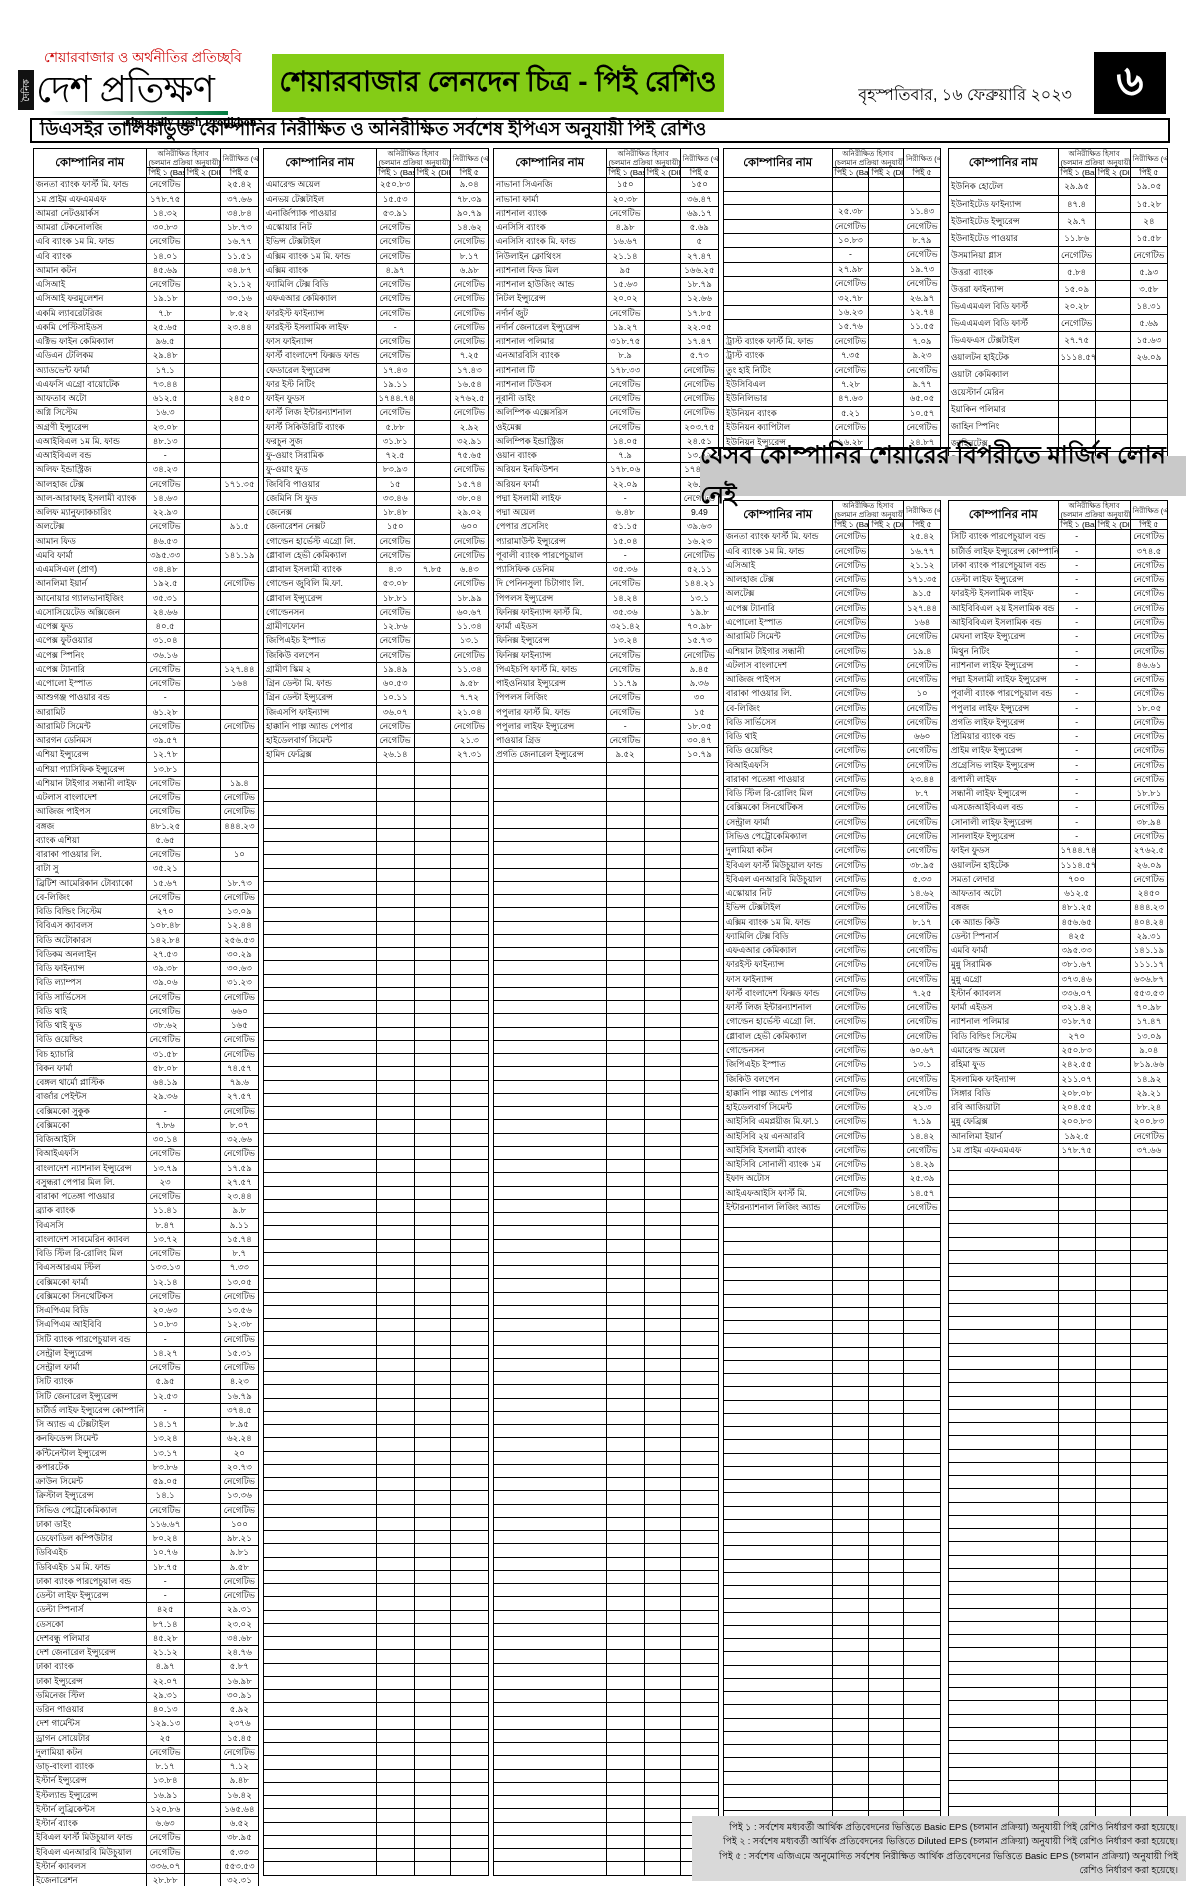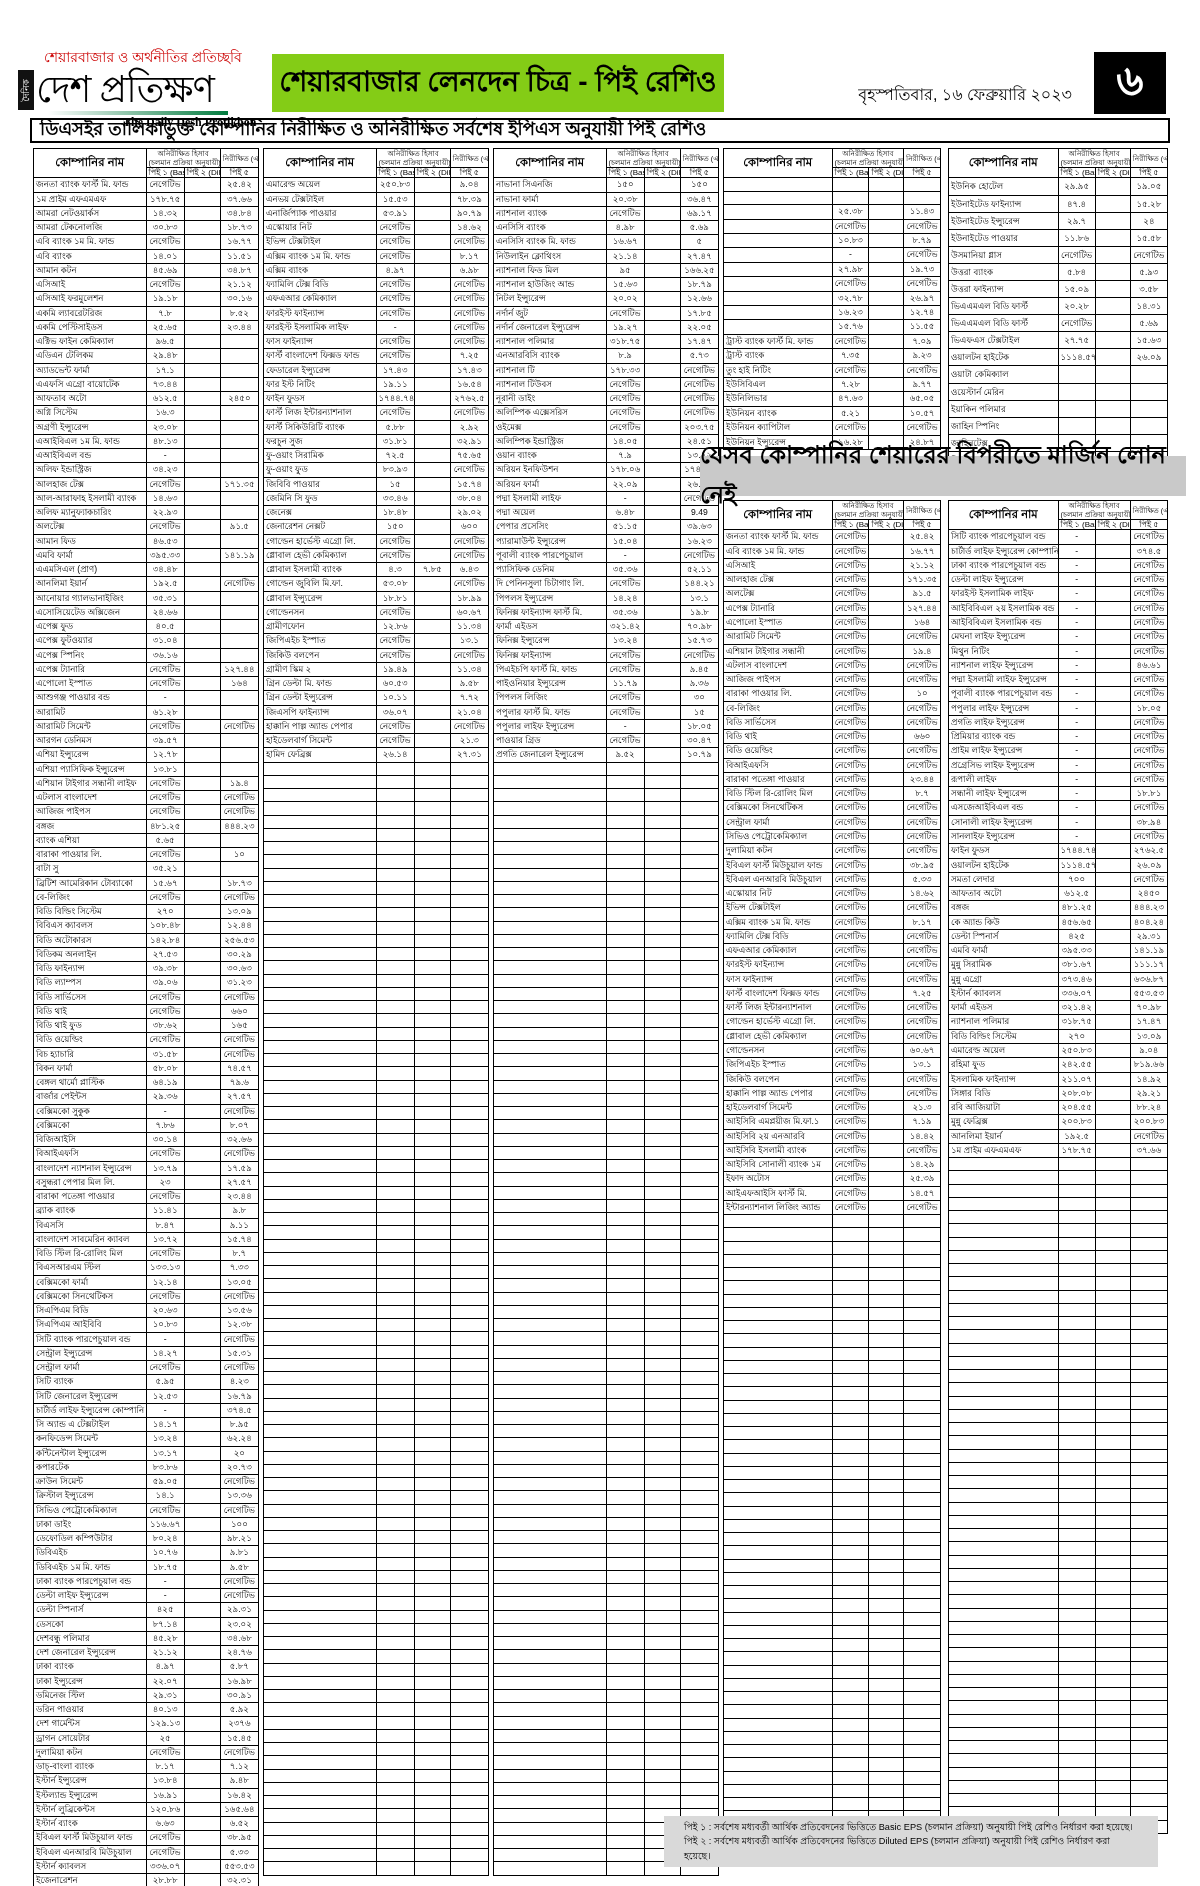--- a/index.html
+++ b/index.html
@@ -26,21 +26,21 @@
   table.pe thead th{text-align:center;}
   th.co-h{font-size:11.5px;font-weight:bold;}
   th.grp-h{font-size:7.3px;font-weight:normal;line-height:1.25;}
   th.sub-h{font-size:8px;font-weight:normal;line-height:1.15;}
   table.pe td{font-size:8.6px;height:var(--rh,13.25px);line-height:var(--rh,13.25px);}
   td.name{text-align:left;}
   td.val{text-align:center;}
   
   .margin-bar{left:700px;top:456px;width:486px;height:40px;background:#c9c9c9;display:flex;align-items:center;justify-content:center;font-size:24px;font-weight:bold;}
   
-  .footnote{left:664px;top:1816px;width:494px;background:#d9d9d9;padding:4px 20px;box-sizing:border-box;font-size:9.2px;line-height:1.55;}
+  .footnote{left:692px;top:1816px;width:494px;background:#d9d9d9;padding:4px 8px;box-sizing:border-box;font-size:9.2px;line-height:1.55;text-align:right;}
 </style>
 </head>
 <body>
 
 <header>
   <div class="abs masthead">
     <div class="tagline">শেয়ারবাজার ও অর্থনীতির প্রতিচ্ছবি</div>
     <div class="logo-row">
       <div class="daily-badge">
           <span>দৈনিক</span>
@@ -3801,14 +3801,15 @@
             <td class="val"></td>
             <td class="val"></td>
           </tr>
         </tbody>
       </table>
     </section>
 
   <div class="abs footnote">
     <div>পিই ১ : সর্বশেষ মধ্যবর্তী আর্থিক প্রতিবেদনের ভিত্তিতে Basic EPS (চলমান প্রক্রিয়া) অনুযায়ী পিই রেশিও নির্ধারণ করা হয়েছে।</div>
     <div>পিই ২ : সর্বশেষ মধ্যবর্তী আর্থিক প্রতিবেদনের ভিত্তিতে Diluted EPS (চলমান প্রক্রিয়া) অনুযায়ী পিই রেশিও নির্ধারণ করা হয়েছে।</div>
+    <div>পিই ৫ : সর্বশেষ এজিএমে অনুমোদিত সর্বশেষ নিরীক্ষিত আর্থিক প্রতিবেদনের ভিত্তিতে Basic EPS (চলমান প্রক্রিয়া) অনুযায়ী পিই রেশিও নির্ধারণ করা হয়েছে।</div>
   </div>
 </main>
 
 </body></html>

